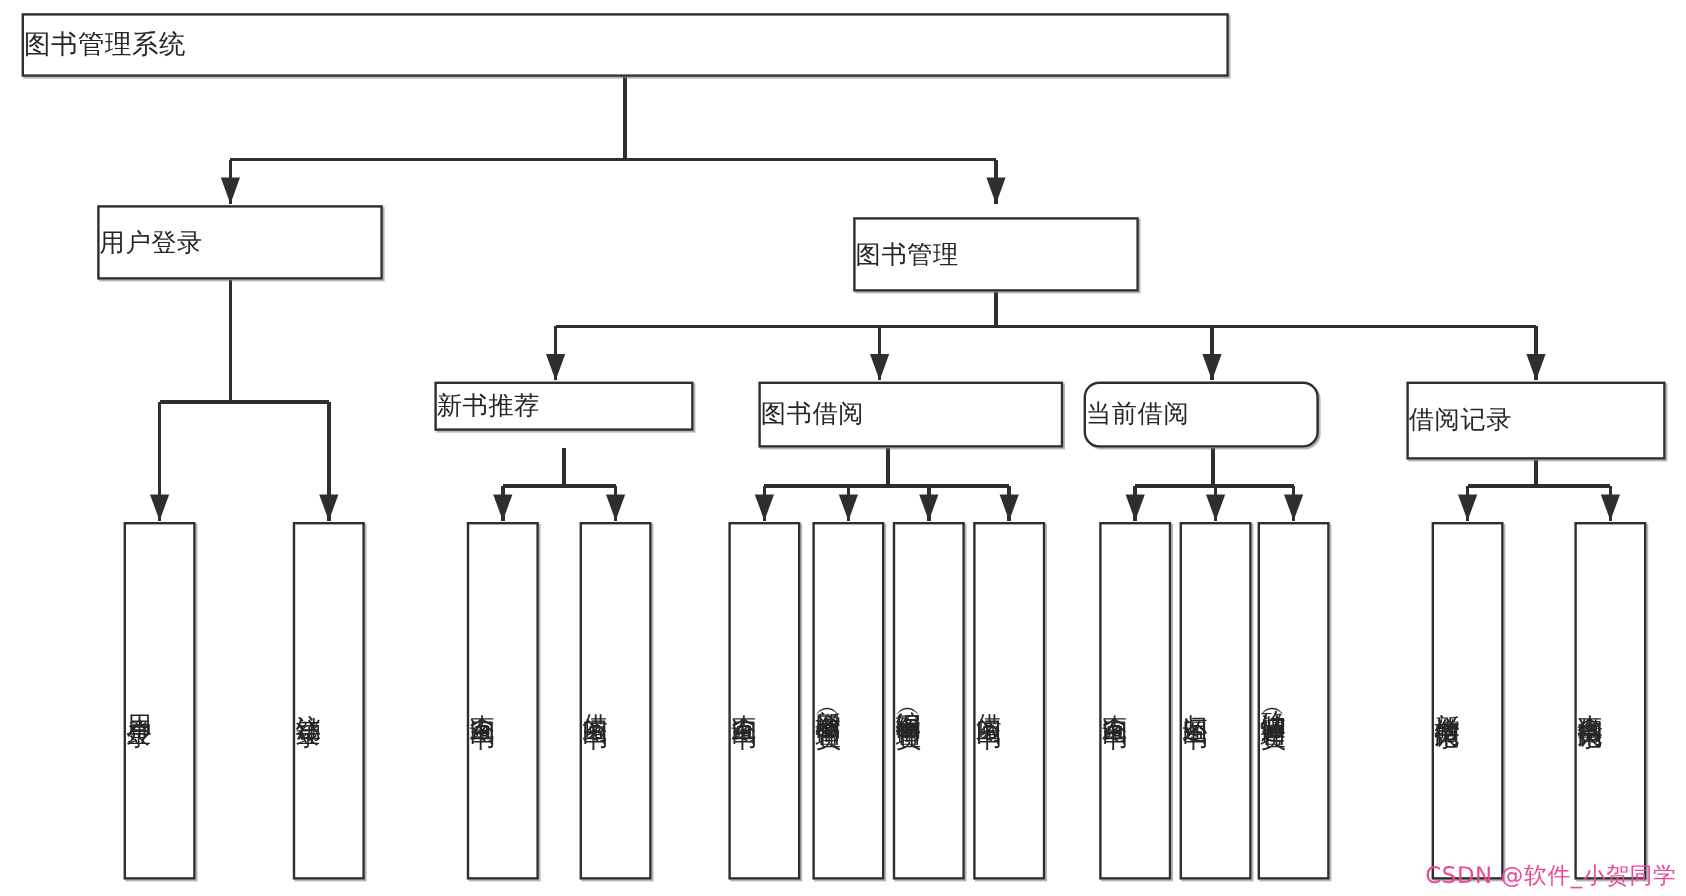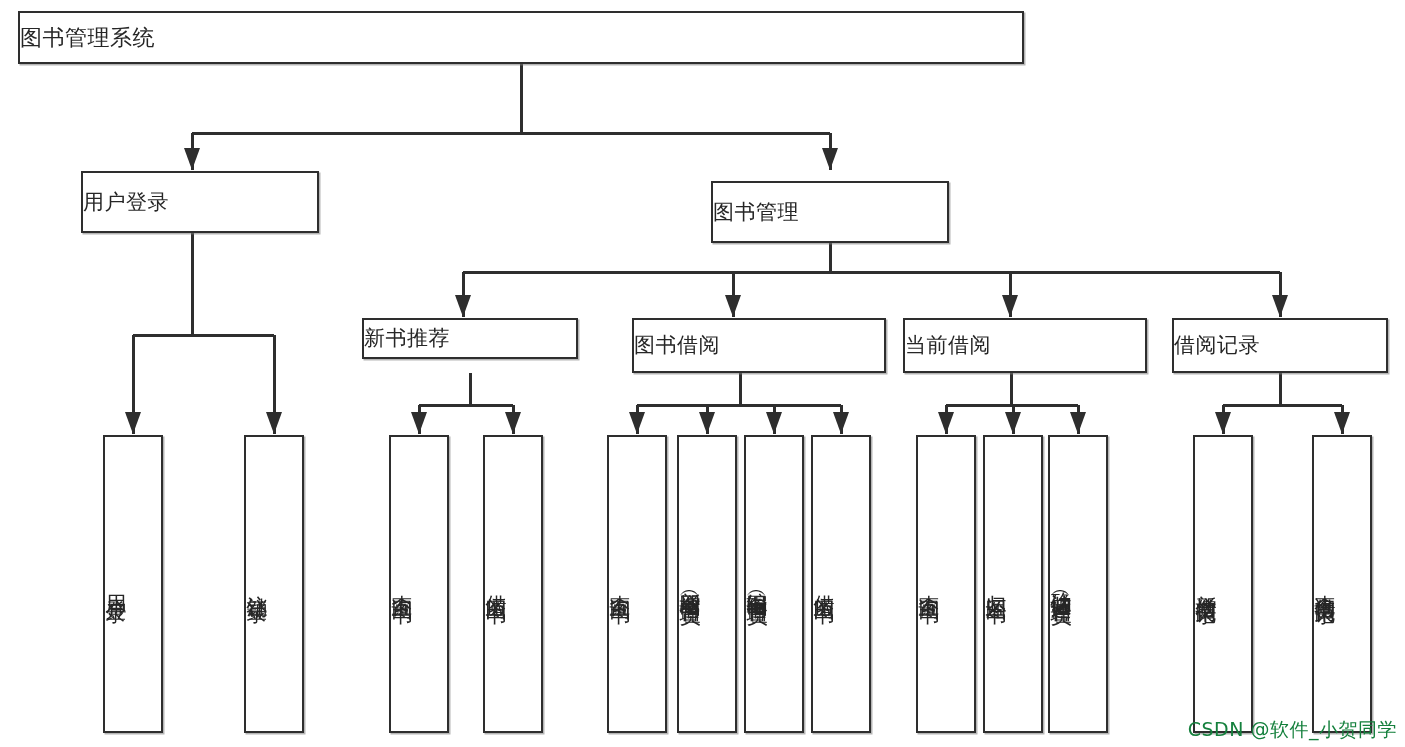--- a/index.html
+++ b/index.html
@@ -61,21 +61,21 @@
     letter-spacing: 2px;
   }
   .node.title .node-label {
     font-size: 22px;
   }
   #watermark {
     position: absolute;
     right: 8px;
     bottom: 4px;
     font-size: 19px;
-    color: #15803d;
+    color: #ec4899;
     letter-spacing: 0.5px;
     white-space: nowrap;
     pointer-events: none;
   }
 </style>
 </head>
 <body>
 
 <div id="canvas">
   <svg id="edges" viewBox="0 0 1405 747" width="1405" height="747">
@@ -141,24 +141,24 @@
       </div>
       <div class="node horizontal" style="left: 711px; top: 171px; width: 238px; height: 62px; margin-top: 10px;">
         <span class="node-label">图书管理</span>
       </div>
       <div class="node horizontal" style="left: 362px; top: 318px; width: 216px; height: 41px;">
         <span class="node-label">新书推荐</span>
       </div>
       <div class="node horizontal" style="left: 632px; top: 318px; width: 254px; height: 55px;">
         <span class="node-label">图书借阅</span>
       </div>
-      <div class="node horizontal" style="left: 903px; top: 318px; width: 244px; height: 55px;">
+      <div class="node horizontal" style="left: 903px; top: 318px; width: 196px; height: 55px; border-radius: 13px;">
         <span class="node-label">当前借阅</span>
       </div>
-      <div class="node horizontal" style="left: 1172px; top: 318px; width: 216px; height: 55px;">
+      <div class="node horizontal" style="left: 1172px; top: 318px; width: 216px; height: 65px;">
         <span class="node-label">借阅记录</span>
       </div>
       <div class="node vertical" style="left: 103px; top: 435px; width: 60px; height: 298px;">
         <span class="node-label">用户登录</span>
       </div>
       <div class="node vertical" style="left: 244px; top: 435px; width: 60px; height: 298px;">
         <span class="node-label">注销登录</span>
       </div>
       <div class="node vertical" style="left: 389px; top: 435px; width: 60px; height: 298px;">
         <span class="node-label">查询图书</span>

